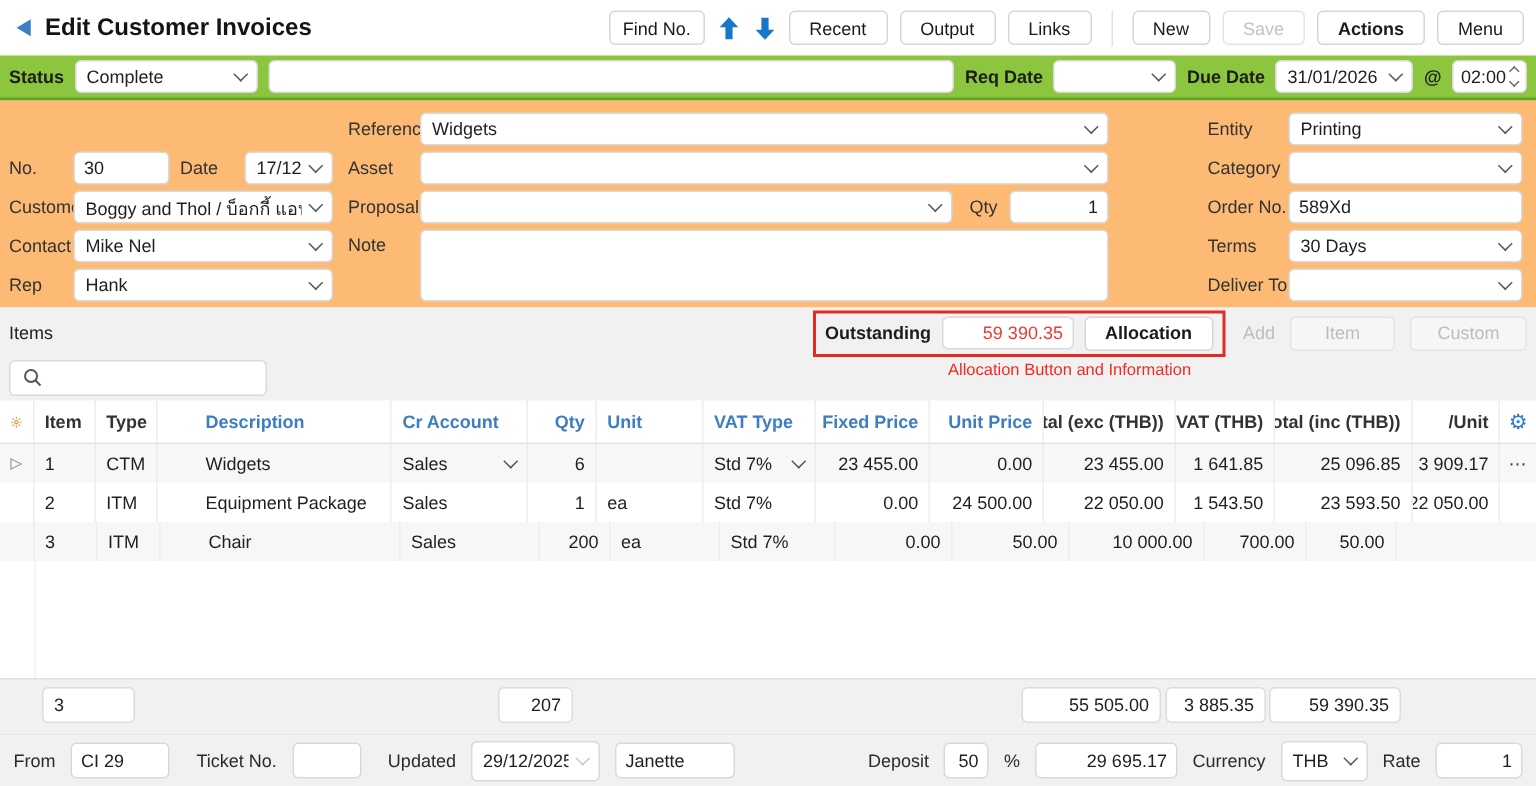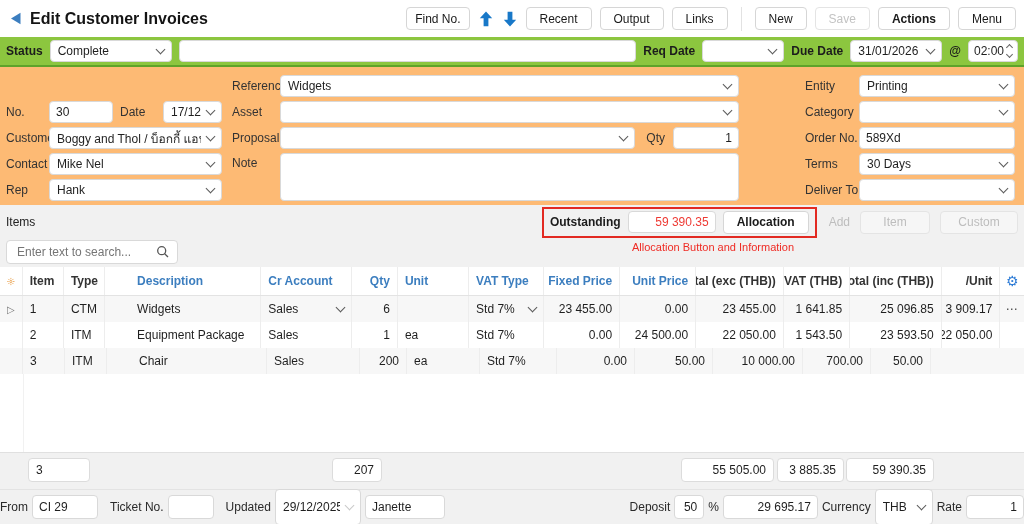--- a/index.html
+++ b/index.html
@@ -105,24 +105,24 @@
         border-radius:4px;display:flex;align-items:center;padding:0 7px;}
   .tbox.r{justify-content:flex-end;}
   .tb-count{left:28px;width:62px;}
   .tb-qty{left:332px;width:50px;}
   .tb-exc{left:681px;width:93px;}
   .tb-vat{left:777px;width:67px;}
   .tb-inc{left:846px;width:88px;}
 
   
   .footer{height:34px;background:#f1f1f1;border-top:1px solid #e3e3e3;display:flex;align-items:center;
-          padding:0 0;gap:4px;flex:none;}
+          padding:0 9px;gap:10px;flex:none;}
   .f-label{color:#2a2a2a;white-space:nowrap;}
   .inp24{height:24px;}
-  .sel24{height:36px;}
+  .sel24{height:27px;}
 </style>
 </head>
 <body>
 
 <div class="app">
 
   <div class="titlebar">
     <span class="back-ic">
       <svg width="11" height="13" viewBox="0 0 11 13">
           <path d="M10.5 0.8 V12.2 L1 6.5 Z" fill="#3c7ebf"></path>
@@ -288,21 +288,20 @@
           <span>59 390.35</span>
         </div>
         <button class="btn btn-alloc">Allocation</button>
       </div>
       <span class="add-label">Add</span>
       <button class="btn btn-gray" style="margin-left:8px">Item</button>
       <button class="btn btn-gray btn-gray2" style="margin-left:10px">Custom</button>
     </div>
     <div class="items-rowB">
       <div class="searchbox">
-        <input placeholder="Enter text to search..." style="">
         <span style="display:flex">
           <svg width="13" height="13" viewBox="0 0 13 13">
               <circle cx="5.7" cy="5.7" r="4" fill="none" stroke="#555" stroke-width="1.3"></circle>
               <line x1="8.7" y1="8.7" x2="12" y2="12" stroke="#555" stroke-width="1.3"></line>
             </svg>
         </span>
       </div>
     </div>
     <span class="annotation-text">Allocation Button and Information</span>
   </div>

